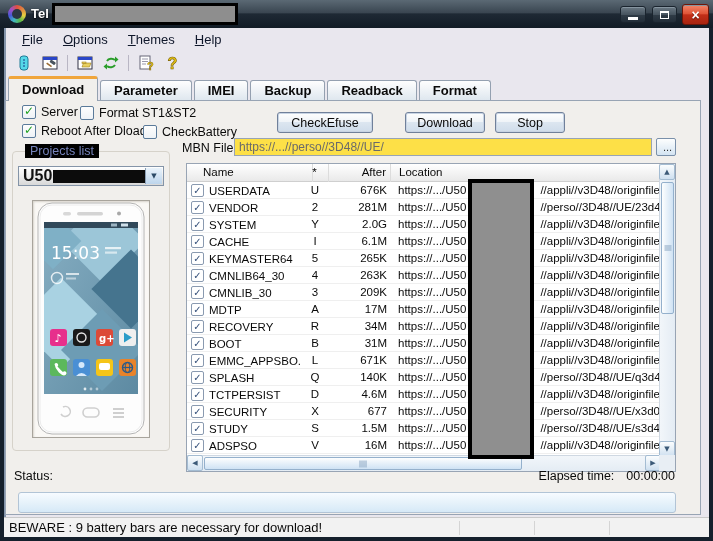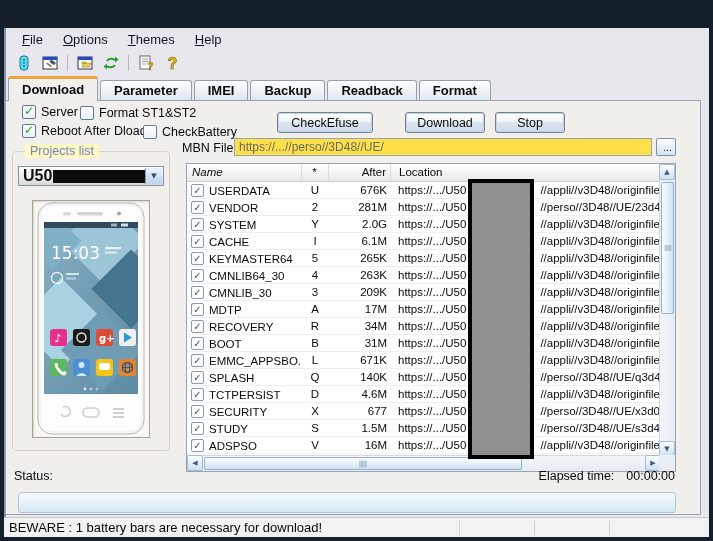--- a/index.html
+++ b/index.html
@@ -72,38 +72,38 @@
     border:1px solid #70809a;border-radius:3px;box-shadow:0 0 0 1px #c8d4e4 inset;
   }
   
   .mbn-label{position:absolute;font-size:12.5px;color:#0a0a0a;}
   .mbn-field{position:absolute;background:#fde047;border:1px solid #98a4b4;font-size:12px;color:#6a6a6a;
     padding:1px 4px;line-height:14px;white-space:nowrap;overflow:hidden;}
   .mbn-browse{position:absolute;width:20px;height:18px;font-size:11px;line-height:14px;text-align:center;color:#333;
     background:linear-gradient(#fdfefe,#d4e4f2);border:1px solid #7a90aa;border-radius:2px;}
   
   .groupbox{position:absolute;border:1px solid #d6d2ca;border-radius:4px;}
-  .group-label{position:absolute;left:12px;top:-8px;background:#fef9c3;padding:0 5px;font-size:12.5px;color:#7583bb;}
+  .group-label{position:absolute;left:12px;top:-8px;background:#000000;padding:0 5px;font-size:12.5px;color:#7583bb;}
   
   .combo{position:absolute;left:5px;top:14px;width:146px;height:20px;border:1px solid #8494a8;
     background:linear-gradient(#ffffff,#d8d8d8);display:flex;align-items:center;}
   .combo-text{font-size:16px;font-weight:bold;color:#111;padding-left:4px;}
   .combo-redaction{width:98px;height:13px;background:#0c0c0c;margin-left:1px;}
   .combo-arrow{position:absolute;right:1px;top:1px;bottom:1px;width:17px;
     background:linear-gradient(#eaf3fb,#bdd5ec);border-left:1px solid #8ca0b6;
     display:flex;align-items:center;justify-content:center;font-size:7px;color:#2c4a66;font-family:"DejaVu Sans",sans-serif;}
   
   .phone-frame{position:absolute;left:19px;top:48px;width:118px;height:238px;background:#faf8f5;
     border:1px solid #a8a49c;box-shadow:inset 1px 1px 2px #d8d4cc;}
   
   .listview{position:absolute;left:180px;top:62px;width:490px;height:309px;background:#fff;border:1px solid #98a4b4;font-size:11.5px;}
   .lv-header{position:absolute;left:0;top:0;right:16px;height:18px;
     background:linear-gradient(#ffffff,#e9e9e9);border-bottom:1px solid #cfcfcf;color:#0a0a0a;}
   .hcell{position:absolute;top:0;height:18px;line-height:17px;border-right:1px solid #dcdcdc;padding:0 4px;}
-  .h-name{left:1px;width:114px;font-style:italic;}
+  .h-name{left:12px;width:114px;}
   .h-star{left:114px;width:28px;text-align:center;}
   .h-size{left:142px;width:62px;text-align:right;}
   .h-loc{left:204px;right:0;border-right:none;padding-left:8px;}
   .lv-rows{position:absolute;left:0;top:18px;right:16px;bottom:16px;overflow:hidden;}
   .trow{position:relative;height:17px;line-height:16px;border-bottom:1px solid #efefef;white-space:nowrap;color:#0a0a0a;}
   .cell{position:absolute;top:0;height:17px;}
   .c-name{left:0;width:114px;display:flex;align-items:center;gap:5px;padding-left:4px;overflow:hidden;}
   .rcb{width:13px;height:13px;background:#fff;border:1px solid #8a9ab0;border-radius:2px;flex:0 0 auto;
     display:flex;align-items:center;justify-content:center;}
   .rmark{display:none;font-family:"DejaVu Sans",sans-serif;font-size:10px;font-weight:bold;color:#35507a;line-height:1;}
@@ -134,20 +134,34 @@
   
   .bewarebar{position:absolute;left:0;bottom:0;width:100%;height:20px;background:#f2f2f2;border-top:1px solid #c9c9c9;
     font-size:13px;color:#0a0a0a;line-height:19px;padding-left:5px;}
   .bsep{position:absolute;top:3px;width:1px;height:14px;background:#d4d4d4;}
 </style>
 </head>
 <body>
 
 <div class="window">
 
+  <div class="titlebar">
+    <span class="logo"></span>
+    <span class="title-text">Tel</span>
+    <span class="title-redaction"></span>
+    <span class="winbtn btn-min">
+        <i class="glyph-min"></i>
+      </span>
+    <span class="winbtn btn-max">
+        <i class="glyph-max"></i>
+      </span>
+    <span class="winbtn btn-close">
+        <span class="glyph-close">×</span>
+      </span>
+  </div>
 
   <div class="appbody">
 
     <div class="menubar">
       <span class="menu-item"><u>F</u><span>ile</span></span>
       <span class="menu-item"><u>O</u><span>ptions</span></span>
       <span class="menu-item"><u>T</u><span>hemes</span></span>
       <span class="menu-item"><u>H</u><span>elp</span></span>
     </div>
 
@@ -614,19 +628,19 @@
 
       <span class="status-label" style="left:8px;top:368px;">Status:</span>
       <span class="elapsed">
         <span>Elapsed time:</span>
         <span>00:00:00</span>
       </span>
       <div class="progress"></div>
     </div>
 
     <div class="bewarebar">
-      <span>BEWARE : 1 battery bars are necessary for download!</span>
+      <span>BEWARE : 9 battery bars are necessary for download!</span>
       <span class="bsep" style="left:455px;"></span>
       <span class="bsep" style="left:530px;"></span>
       <span class="bsep" style="left:605px;"></span>
     </div>
   </div>
 </div>
 
 </body></html>

